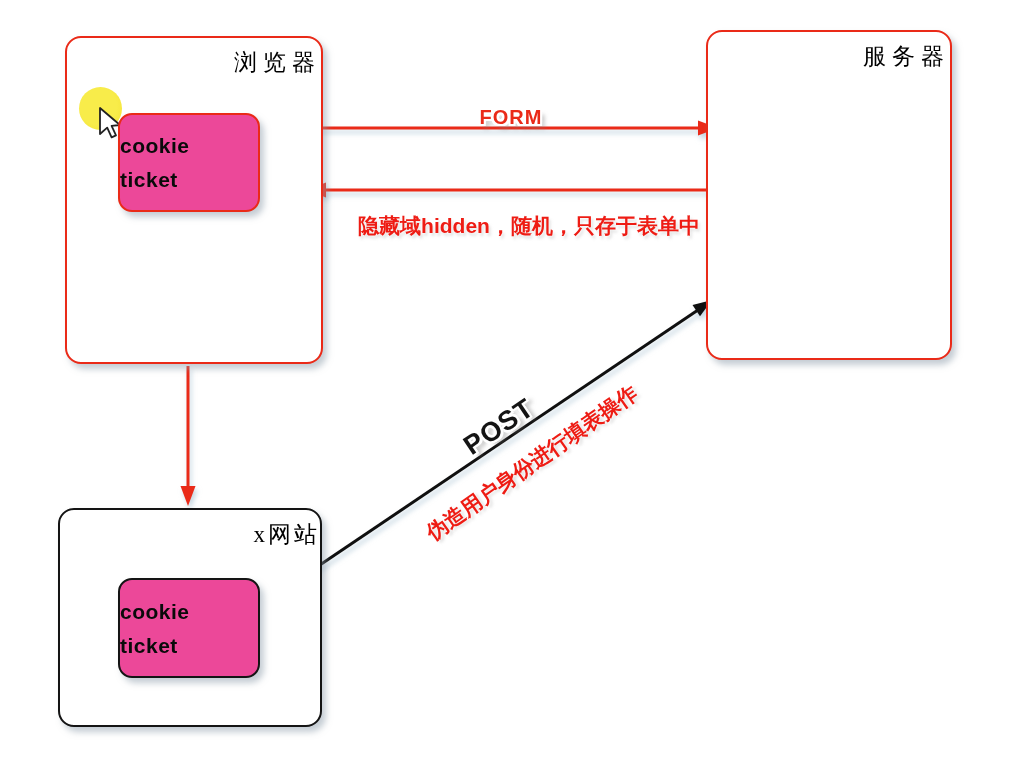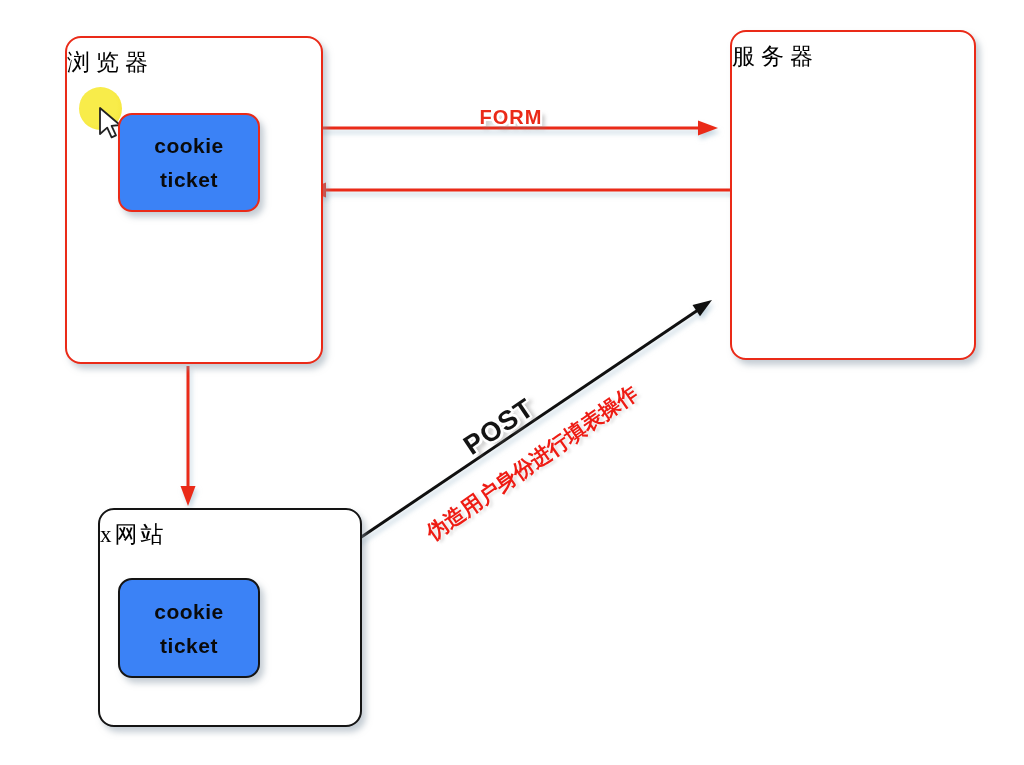--- a/index.html
+++ b/index.html
@@ -26,39 +26,39 @@
   .black-fill{fill:#101010;stroke:none;}
   
   .box{
     position:absolute;
     background:#ffffff;
     border:2.5px solid var(--red);
     border-radius:16px;
     box-shadow:4px 5px 6px rgba(140,155,170,.5);
     box-sizing:border-box;
   }
-  .box.black-border{border-color:#141414;margin-left:40px;}
+  .box.black-border{border-color:#141414;}
   .box-title{
     position:absolute;left:0;right:0;top:9px;
-    text-align:left;
+    text-align:right;
     font-family:"Liberation Serif", serif;
     font-size:23px;
     letter-spacing:6px;
     color:#000;
     white-space:nowrap;
   }
   .inner-box{
     position:absolute;
-    background:#3b82f6;
+    background:#ec4899;
     border:2.5px solid var(--red);
     border-radius:14px;
     box-shadow:4px 5px 6px rgba(140,155,170,.5);
     box-sizing:border-box;
     display:flex;flex-direction:column;
-    align-items:center;justify-content:center;
+    justify-content:center;
     gap:13px;
   }
   .inner-box.black-border{border-color:#141414;}
   .inner-box span{
     font-weight:bold;font-size:21px;color:#0a0a0a;
     line-height:1;letter-spacing:.5px;
   }
   
   .flow-label{
     position:absolute;
@@ -118,21 +118,21 @@
     <g>
       <line class="black-line" x1="308" y1="573" x2="698" y2="310"></line>
       <polygon class="black-fill" points="712,300 700,316.2 692.5,305"></polygon>
     </g>
   </svg>
 
   <div class="box" style="left:65px;top:36px;width:258px;height:328px;">
     <div class="box-title">浏览器</div>
   </div>
 
-  <div class="box" style="left:730px;top:30px;width:246px;height:330px;">
+  <div class="box" style="left:706px;top:30px;width:246px;height:330px;">
     <div class="box-title">服务器</div>
   </div>
 
   <div class="box black-border" style="left:58px;top:508px;width:264px;height:219px;">
     <div class="box-title" style="letter-spacing:3px;">x网站</div>
   </div>
 
   <div class="highlight-dot"></div>
   <svg class="cursor" viewBox="0 0 27 34" xmlns="http://www.w3.org/2000/svg">
     <path d="M3,2 L3,28 L10.2,21.6 L14.6,31.4 L19,29.4 L14.6,19.9 L23,19 Z" fill="#ffffff" stroke="#222222" stroke-width="1.8" stroke-linejoin="round"></path>
@@ -146,16 +146,17 @@
   <div class="inner-box black-border" style="left:118px;top:578px;width:142px;height:100px;">
     <span>cookie</span>
     <span>ticket</span>
   </div>
 
   <div class="flow-label" style="left:511px;top:117px;">FORM</div>
 
 
   <div class="flow-label black rot34" style="left:499px;top:427px;">POST</div>
 
+  <div class="note" style="left:529px;top:226px;">隐藏域hidden，随机，只存于表单中</div>
 
   <div class="note rot35" style="left:532px;top:463px;">伪造用户身份进行填表操作</div>
 
 </div>
 
 </body></html>

